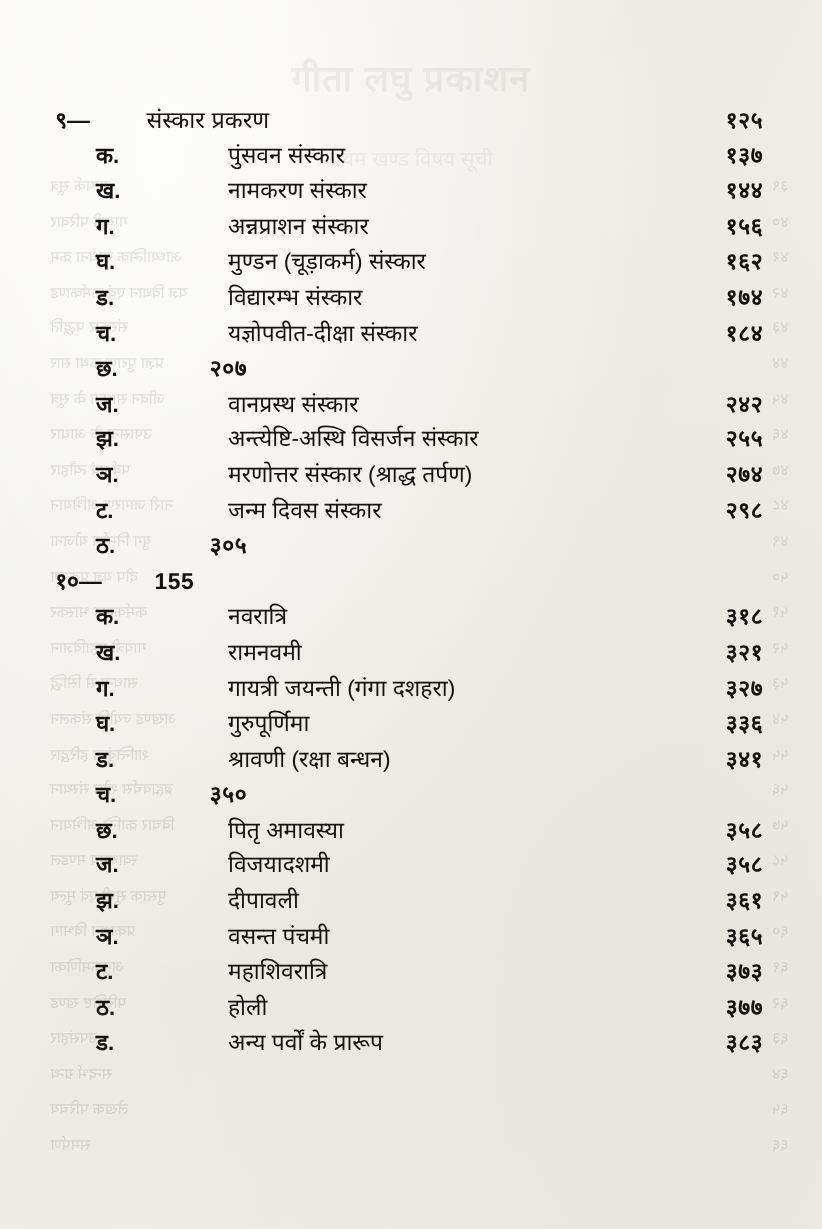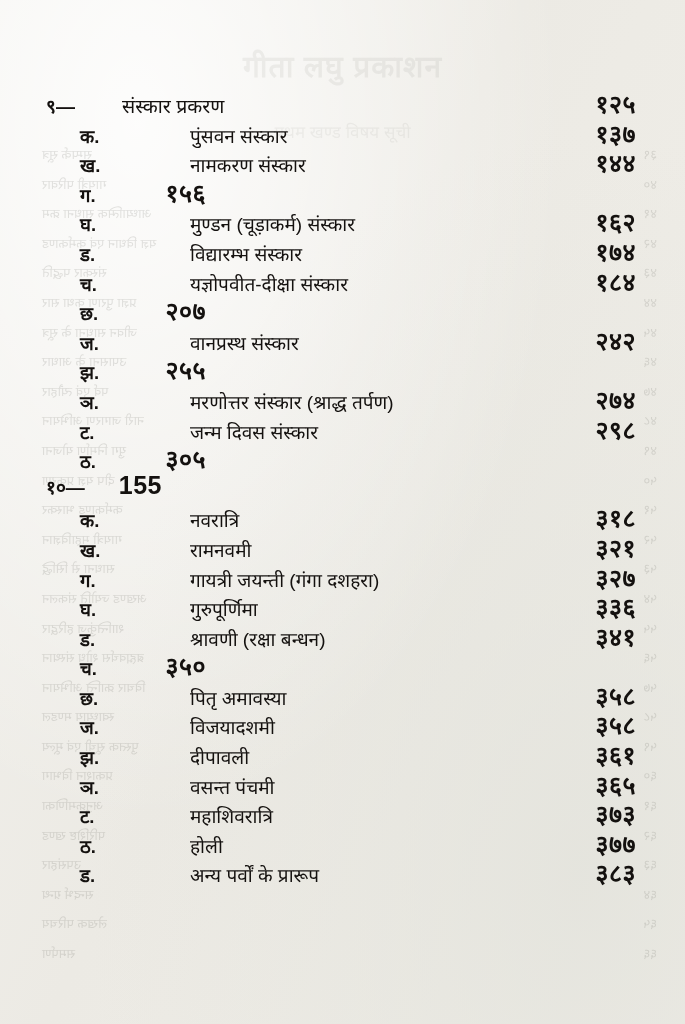--- a/index.html
+++ b/index.html
@@ -105,21 +105,21 @@
     font-weight: bold;
   }
   .toc-row .label {
     flex: 1 1 auto;
     font-size: 19px;
     white-space: nowrap;
   }
   .toc-row .page-no {
     flex: 0 0 64px;
     text-align: right;
-    font-size: 25px;
+    font-size: 19px;
     font-weight: bold;
     letter-spacing: 0.5px;
   }
 
   .toc-row.chapter .label {
     font-weight: normal;
     font-size: 19.5px;
     padding-left: 24px;
   }
   .toc-row.chapter .num {
@@ -276,20 +276,21 @@
       <span class="label">पुंसवन संस्कार</span>
       <span class="page-no">१३७</span>
     </div>
     <div class="toc-row entry">
       <span class="marker">ख.</span>
       <span class="label">नामकरण संस्कार</span>
       <span class="page-no">१४४</span>
     </div>
     <div class="toc-row entry">
       <span class="marker">ग.</span>
+      <span class="label">अन्नप्राशन संस्कार</span>
       <span class="page-no">१५६</span>
     </div>
     <div class="toc-row entry">
       <span class="marker">घ.</span>
       <span class="label">मुण्डन (चूड़ाकर्म) संस्कार</span>
       <span class="page-no">१६२</span>
     </div>
     <div class="toc-row entry">
       <span class="marker">ड.</span>
       <span class="label">विद्यारम्भ संस्कार</span>
@@ -304,20 +305,21 @@
       <span class="marker">छ.</span>
       <span class="page-no">२०७</span>
     </div>
     <div class="toc-row entry">
       <span class="marker">ज.</span>
       <span class="label">वानप्रस्थ संस्कार</span>
       <span class="page-no">२४२</span>
     </div>
     <div class="toc-row entry">
       <span class="marker">झ.</span>
+      <span class="label">अन्त्येष्टि-अस्थि विसर्जन  संस्कार</span>
       <span class="page-no">२५५</span>
     </div>
     <div class="toc-row entry">
       <span class="marker">ञ.</span>
       <span class="label">मरणोत्तर संस्कार (श्राद्ध तर्पण)</span>
       <span class="page-no">२७४</span>
     </div>
     <div class="toc-row entry">
       <span class="marker">ट.</span>
       <span class="label">जन्म दिवस संस्कार</span>

